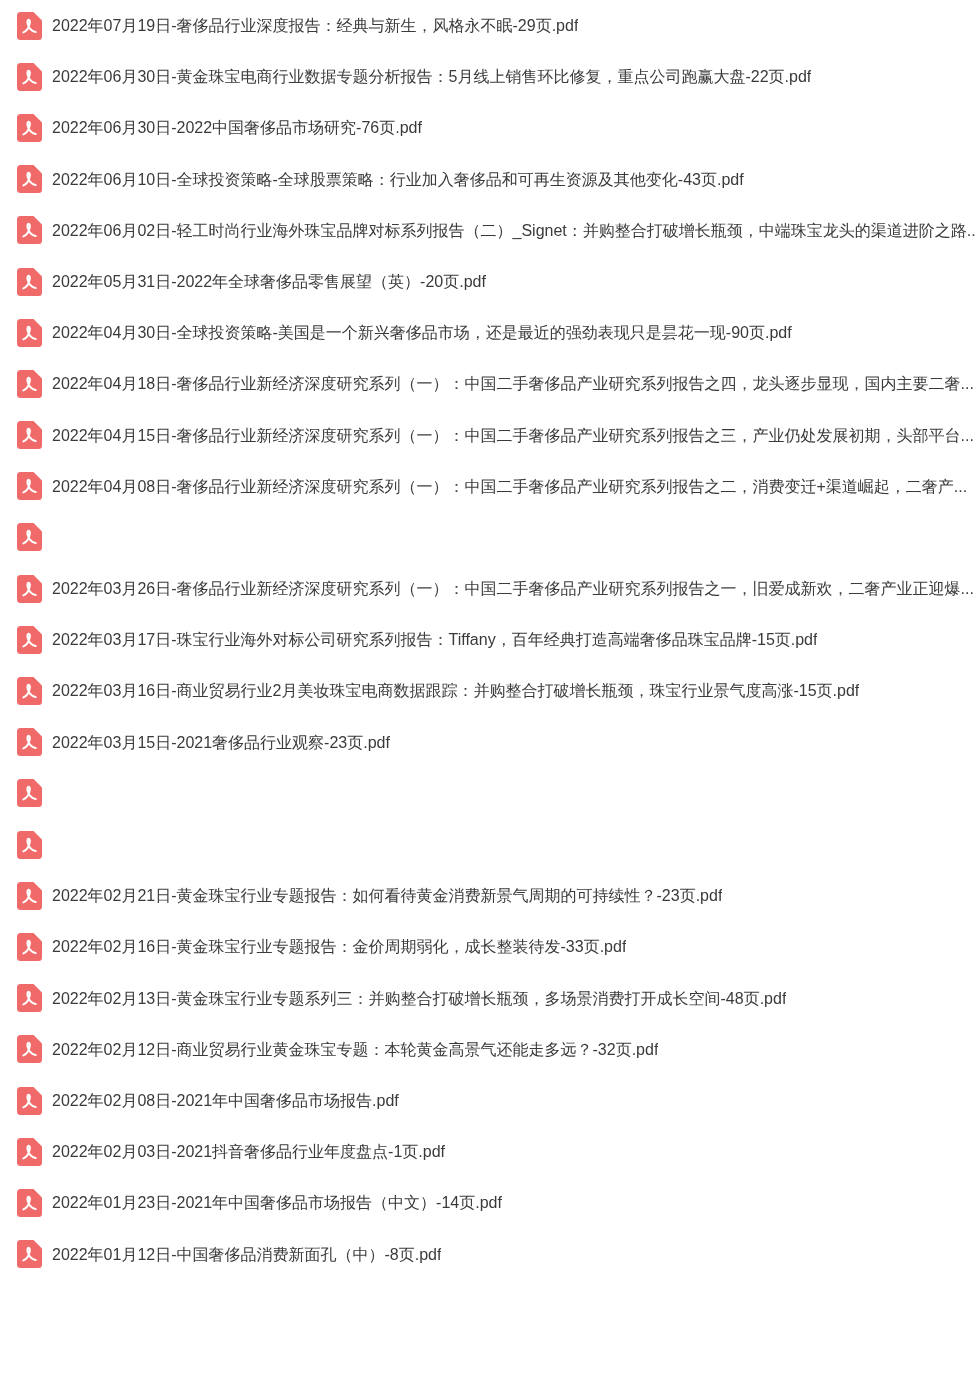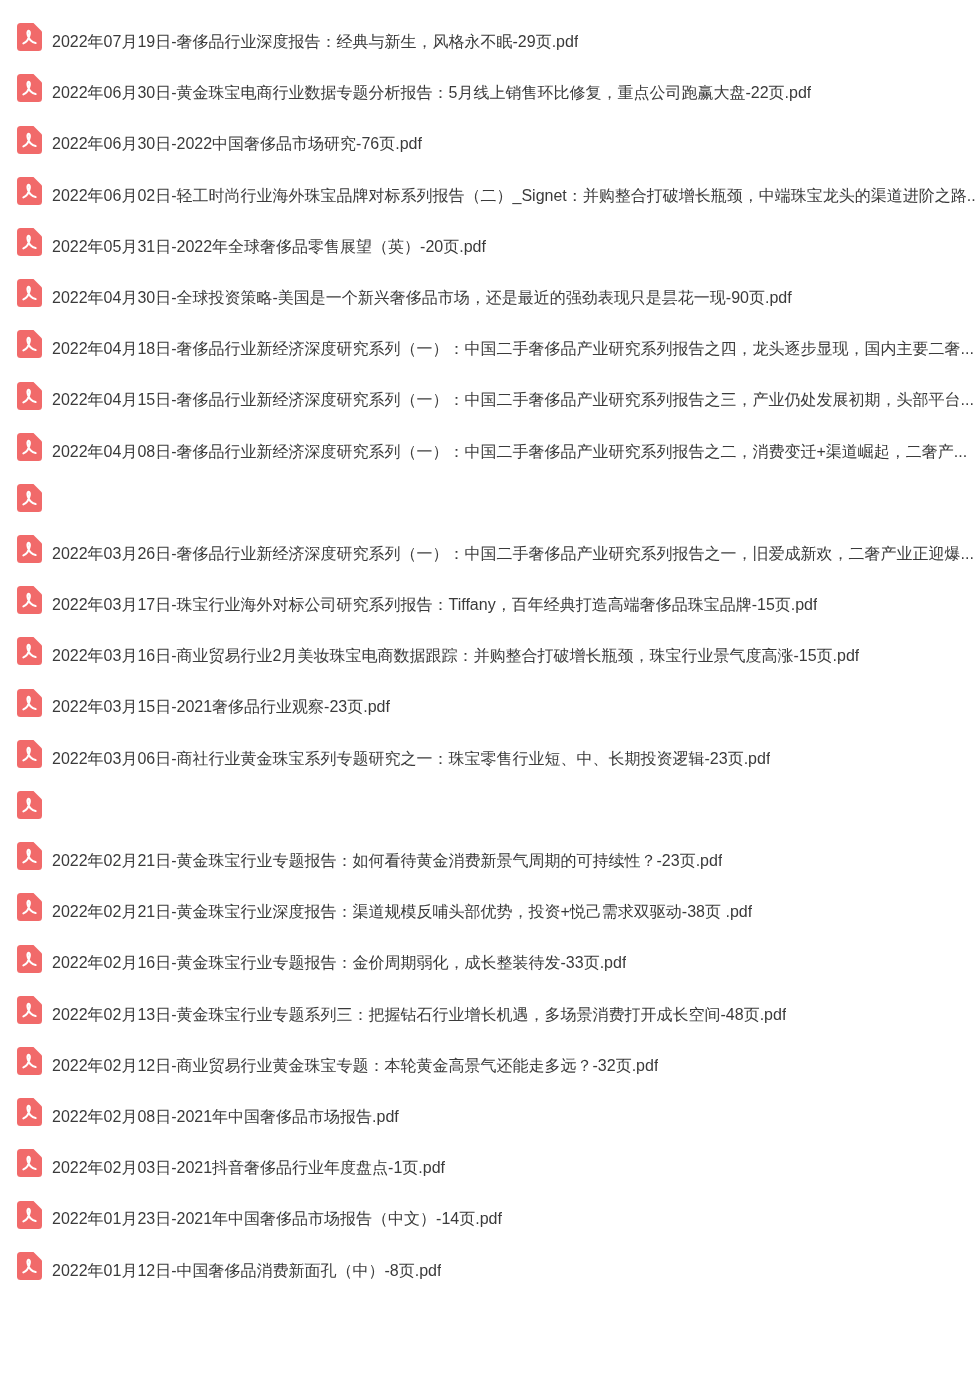--- a/index.html
+++ b/index.html
@@ -8,21 +8,21 @@
     background: #ffffff;
     width: 975px;
     font-family: "Liberation Sans", sans-serif;
   }
   #file-list {
     width: 975px;
     overflow: hidden;
   }
   .row {
     display: flex;
-    align-items: flex-end;
+    align-items: center;
     height: 51.2px;
     padding-left: 17px;
     box-sizing: border-box;
     background: #ffffff;
   }
   .pdf-icon {
     width: 25px;
     height: 28px;
     flex: 0 0 auto;
     margin-right: 10px;
@@ -69,20 +69,29 @@
   <div class="row">
     <span class="pdf-icon">
       <svg viewBox="0 0 25 28" xmlns="http://www.w3.org/2000/svg">
         <path d="M3.5 0 H16.5 L25 8.5 V24.5 Q25 28 21.5 28 H3.5 Q0 28 0 24.5 V3.5 Q0 0 3.5 0 Z" fill="#f16a6a"></path>
         <path d="M6.4 20.4 C9.4 19.2 11.9 15.5 12.7 11.4 C13.1 9.4 12.6 7.8 11.5 7.9 C10.3 8 10.2 10.2 10.9 12.5 C11.8 15.6 14.2 19.1 18.6 20.0" stroke="#ffffff" stroke-width="2.1" fill="none" stroke-linecap="round"></path>
       </svg>
     </span>
     <span class="filename">2022年06月30日-2022中国奢侈品市场研究-76页.pdf</span>
   </div>
 
+  <div class="row">
+    <span class="pdf-icon">
+      <svg viewBox="0 0 25 28" xmlns="http://www.w3.org/2000/svg">
+        <path d="M3.5 0 H16.5 L25 8.5 V24.5 Q25 28 21.5 28 H3.5 Q0 28 0 24.5 V3.5 Q0 0 3.5 0 Z" fill="#f16a6a"></path>
+        <path d="M6.4 20.4 C9.4 19.2 11.9 15.5 12.7 11.4 C13.1 9.4 12.6 7.8 11.5 7.9 C10.3 8 10.2 10.2 10.9 12.5 C11.8 15.6 14.2 19.1 18.6 20.0" stroke="#ffffff" stroke-width="2.1" fill="none" stroke-linecap="round"></path>
+      </svg>
+    </span>
+    <span class="filename">2022年06月10日-全球投资策略-全球股票策略：行业加入奢侈品和可再生资源及其他变化-43页.pdf</span>
+  </div>
 
   <div class="row">
     <span class="pdf-icon">
       <svg viewBox="0 0 25 28" xmlns="http://www.w3.org/2000/svg">
         <path d="M3.5 0 H16.5 L25 8.5 V24.5 Q25 28 21.5 28 H3.5 Q0 28 0 24.5 V3.5 Q0 0 3.5 0 Z" fill="#f16a6a"></path>
         <path d="M6.4 20.4 C9.4 19.2 11.9 15.5 12.7 11.4 C13.1 9.4 12.6 7.8 11.5 7.9 C10.3 8 10.2 10.2 10.9 12.5 C11.8 15.6 14.2 19.1 18.6 20.0" stroke="#ffffff" stroke-width="2.1" fill="none" stroke-linecap="round"></path>
       </svg>
     </span>
     <span class="filename">2022年06月02日-轻工时尚行业海外珠宝品牌对标系列报告（二）_Signet：并购整合打破增长瓶颈，中端珠宝龙头的渠道进阶之路...</span>
   </div>
@@ -186,21 +195,20 @@
     <span class="filename">2022年03月15日-2021奢侈品行业观察-23页.pdf</span>
   </div>
 
   <div class="row">
     <span class="pdf-icon">
       <svg viewBox="0 0 25 28" xmlns="http://www.w3.org/2000/svg">
         <path d="M3.5 0 H16.5 L25 8.5 V24.5 Q25 28 21.5 28 H3.5 Q0 28 0 24.5 V3.5 Q0 0 3.5 0 Z" fill="#f16a6a"></path>
         <path d="M6.4 20.4 C9.4 19.2 11.9 15.5 12.7 11.4 C13.1 9.4 12.6 7.8 11.5 7.9 C10.3 8 10.2 10.2 10.9 12.5 C11.8 15.6 14.2 19.1 18.6 20.0" stroke="#ffffff" stroke-width="2.1" fill="none" stroke-linecap="round"></path>
       </svg>
     </span>
-    <span class="filename">2022年03月06日-商社行业黄金珠宝系列专题研究之一：珠宝零售行业短、中、长期投资逻辑-23页.pdf</span>
   </div>
 
   <div class="row">
     <span class="pdf-icon">
       <svg viewBox="0 0 25 28" xmlns="http://www.w3.org/2000/svg">
         <path d="M3.5 0 H16.5 L25 8.5 V24.5 Q25 28 21.5 28 H3.5 Q0 28 0 24.5 V3.5 Q0 0 3.5 0 Z" fill="#f16a6a"></path>
         <path d="M6.4 20.4 C9.4 19.2 11.9 15.5 12.7 11.4 C13.1 9.4 12.6 7.8 11.5 7.9 C10.3 8 10.2 10.2 10.9 12.5 C11.8 15.6 14.2 19.1 18.6 20.0" stroke="#ffffff" stroke-width="2.1" fill="none" stroke-linecap="round"></path>
       </svg>
     </span>
   </div>
@@ -208,48 +216,39 @@
   <div class="row">
     <span class="pdf-icon">
       <svg viewBox="0 0 25 28" xmlns="http://www.w3.org/2000/svg">
         <path d="M3.5 0 H16.5 L25 8.5 V24.5 Q25 28 21.5 28 H3.5 Q0 28 0 24.5 V3.5 Q0 0 3.5 0 Z" fill="#f16a6a"></path>
         <path d="M6.4 20.4 C9.4 19.2 11.9 15.5 12.7 11.4 C13.1 9.4 12.6 7.8 11.5 7.9 C10.3 8 10.2 10.2 10.9 12.5 C11.8 15.6 14.2 19.1 18.6 20.0" stroke="#ffffff" stroke-width="2.1" fill="none" stroke-linecap="round"></path>
       </svg>
     </span>
     <span class="filename">2022年02月21日-黄金珠宝行业专题报告：如何看待黄金消费新景气周期的可持续性？-23页.pdf</span>
   </div>
 
-  <div class="row">
-    <span class="pdf-icon">
-      <svg viewBox="0 0 25 28" xmlns="http://www.w3.org/2000/svg">
-        <path d="M3.5 0 H16.5 L25 8.5 V24.5 Q25 28 21.5 28 H3.5 Q0 28 0 24.5 V3.5 Q0 0 3.5 0 Z" fill="#f16a6a"></path>
-        <path d="M6.4 20.4 C9.4 19.2 11.9 15.5 12.7 11.4 C13.1 9.4 12.6 7.8 11.5 7.9 C10.3 8 10.2 10.2 10.9 12.5 C11.8 15.6 14.2 19.1 18.6 20.0" stroke="#ffffff" stroke-width="2.1" fill="none" stroke-linecap="round"></path>
-      </svg>
-    </span>
-    <span class="filename">2022年02月21日-黄金珠宝行业深度报告：渠道规模反哺头部优势，投资+悦己需求双驱动-38页 .pdf</span>
-  </div>
 
   <div class="row">
     <span class="pdf-icon">
       <svg viewBox="0 0 25 28" xmlns="http://www.w3.org/2000/svg">
         <path d="M3.5 0 H16.5 L25 8.5 V24.5 Q25 28 21.5 28 H3.5 Q0 28 0 24.5 V3.5 Q0 0 3.5 0 Z" fill="#f16a6a"></path>
         <path d="M6.4 20.4 C9.4 19.2 11.9 15.5 12.7 11.4 C13.1 9.4 12.6 7.8 11.5 7.9 C10.3 8 10.2 10.2 10.9 12.5 C11.8 15.6 14.2 19.1 18.6 20.0" stroke="#ffffff" stroke-width="2.1" fill="none" stroke-linecap="round"></path>
       </svg>
     </span>
     <span class="filename">2022年02月16日-黄金珠宝行业专题报告：金价周期弱化，成长整装待发-33页.pdf</span>
   </div>
 
   <div class="row">
     <span class="pdf-icon">
       <svg viewBox="0 0 25 28" xmlns="http://www.w3.org/2000/svg">
         <path d="M3.5 0 H16.5 L25 8.5 V24.5 Q25 28 21.5 28 H3.5 Q0 28 0 24.5 V3.5 Q0 0 3.5 0 Z" fill="#f16a6a"></path>
         <path d="M6.4 20.4 C9.4 19.2 11.9 15.5 12.7 11.4 C13.1 9.4 12.6 7.8 11.5 7.9 C10.3 8 10.2 10.2 10.9 12.5 C11.8 15.6 14.2 19.1 18.6 20.0" stroke="#ffffff" stroke-width="2.1" fill="none" stroke-linecap="round"></path>
       </svg>
     </span>
-    <span class="filename">2022年02月13日-黄金珠宝行业专题系列三：把握钻石行业增长机遇，多场景消费打开成长空间-48页.pdf</span>
+    <span class="filename">2022年02月13日-黄金珠宝行业专题系列三：并购整合打破增长瓶颈，多场景消费打开成长空间-48页.pdf</span>
   </div>
 
   <div class="row">
     <span class="pdf-icon">
       <svg viewBox="0 0 25 28" xmlns="http://www.w3.org/2000/svg">
         <path d="M3.5 0 H16.5 L25 8.5 V24.5 Q25 28 21.5 28 H3.5 Q0 28 0 24.5 V3.5 Q0 0 3.5 0 Z" fill="#f16a6a"></path>
         <path d="M6.4 20.4 C9.4 19.2 11.9 15.5 12.7 11.4 C13.1 9.4 12.6 7.8 11.5 7.9 C10.3 8 10.2 10.2 10.9 12.5 C11.8 15.6 14.2 19.1 18.6 20.0" stroke="#ffffff" stroke-width="2.1" fill="none" stroke-linecap="round"></path>
       </svg>
     </span>
     <span class="filename">2022年02月12日-商业贸易行业黄金珠宝专题：本轮黄金高景气还能走多远？-32页.pdf</span>

